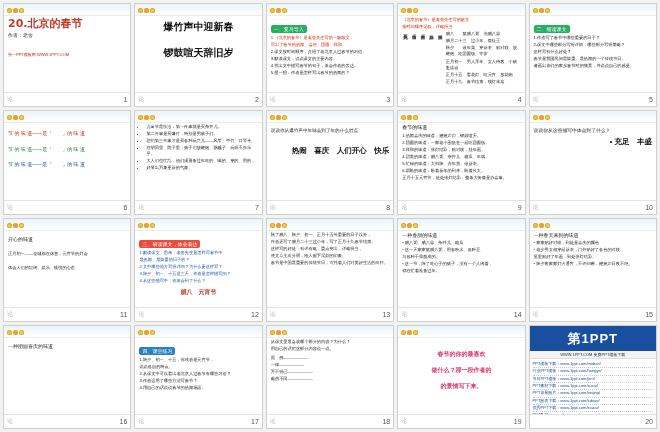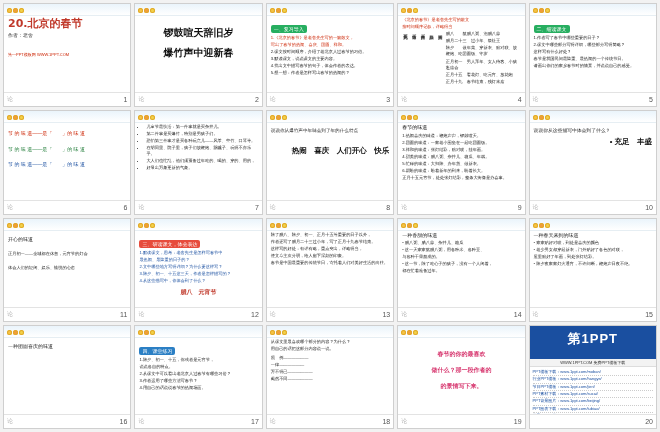--- a/index.html
+++ b/index.html
@@ -132,21 +132,21 @@
   .vertical-poem {
     display:flex; flex-direction:row-reverse; justify-content:center; gap:3px;
     font-size:4.4px; color:#222; line-height:1.3;
   }
   .vcol { writing-mode: vertical-rl; text-orientation: upright; }
   .pink-note { color:#d6336c; font-weight:bold; font-size:6px; line-height:1.7; text-align:center;}
   .footer-url { font-size:4px; color:#cc2200; }
   .ppt-logo-slide { background:#ffffff; }
   .ppt-brand {
     background:#1a4fa0; color:#fff; font-weight:bold;
-    font-size:13px; text-align:center; padding:4px 0 11px; letter-spacing:1px;
+    font-size:13px; text-align:center; padding:4px 0 3px; letter-spacing:1px;
   }
   .ppt-sub {
     background:#f3f3f3; color:#333; font-size:4px; text-align:center; padding:1px 0;
     border-bottom:1px solid #ddd;
   }
   .ppt-links { padding:2px 3px; }
   .ppt-links div {
     color:#1a4fa0; font-size:4px; line-height:1.6; border-bottom:1px dotted #ccc;
   }
 </style>
@@ -177,22 +177,22 @@
 
   <div class="slide">
     <div class="slide-body">
       <div class="topbar"></div>
       <div class="corner">
           <i></i>
           <i></i>
           <i></i>
         </div>
       <div class="content center">
+        <div class="poem">爆竹声中迎新春</div>
         <div class="poem" style="margin-top:6px">锣鼓喧天辞旧岁</div>
-        <div class="poem">爆竹声中迎新春</div>
       </div>
     </div>
     <div class="slide-footer">
       <span class="stamp">论</span>
       <span class="pgnum">2</span>
     </div>
   </div>
 
   <div class="slide">
     <div class="slide-body">

